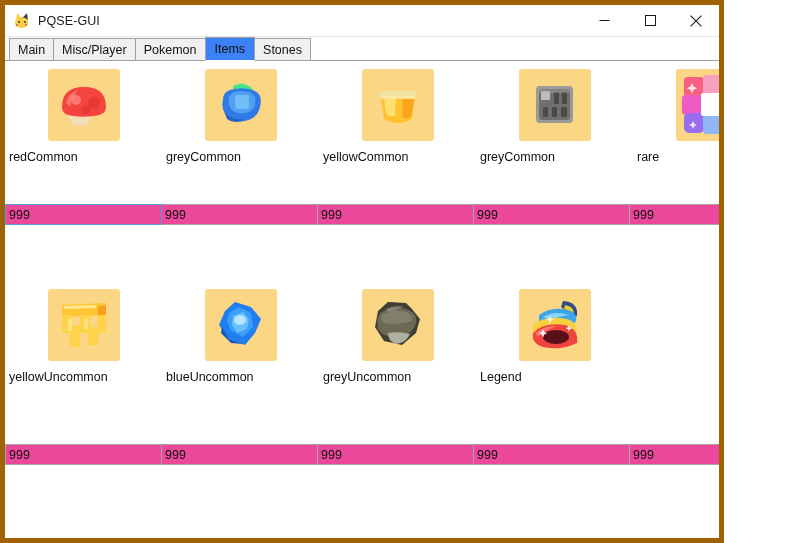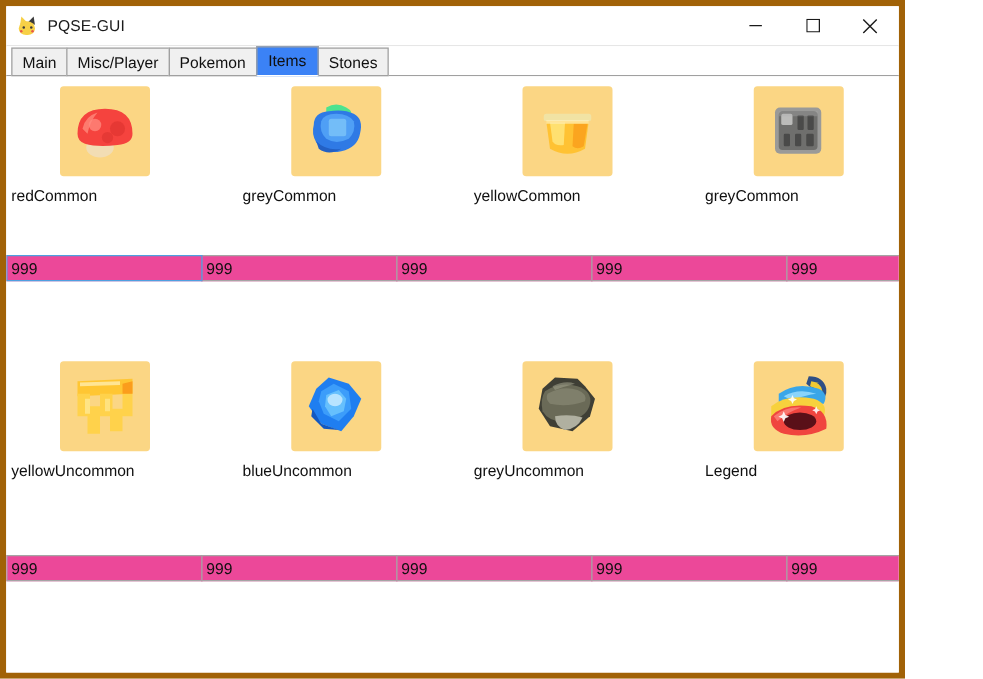--- a/index.html
+++ b/index.html
@@ -161,21 +161,20 @@
     position: relative;
     background: #ffffff;
     overflow: hidden;
   }
 
   .item-grid {
     position: absolute;
     left: 0;
     right: 0;
     display: flex;
-    gap: 28px;
   }
   #grid-row-1 { top: 0px; }
   #grid-row-2 { top: 220px; }
 
   .item-cell {
     width: 157px;
     box-sizing: border-box;
     display: flex;
     flex-direction: column;
     align-items: flex-start;

